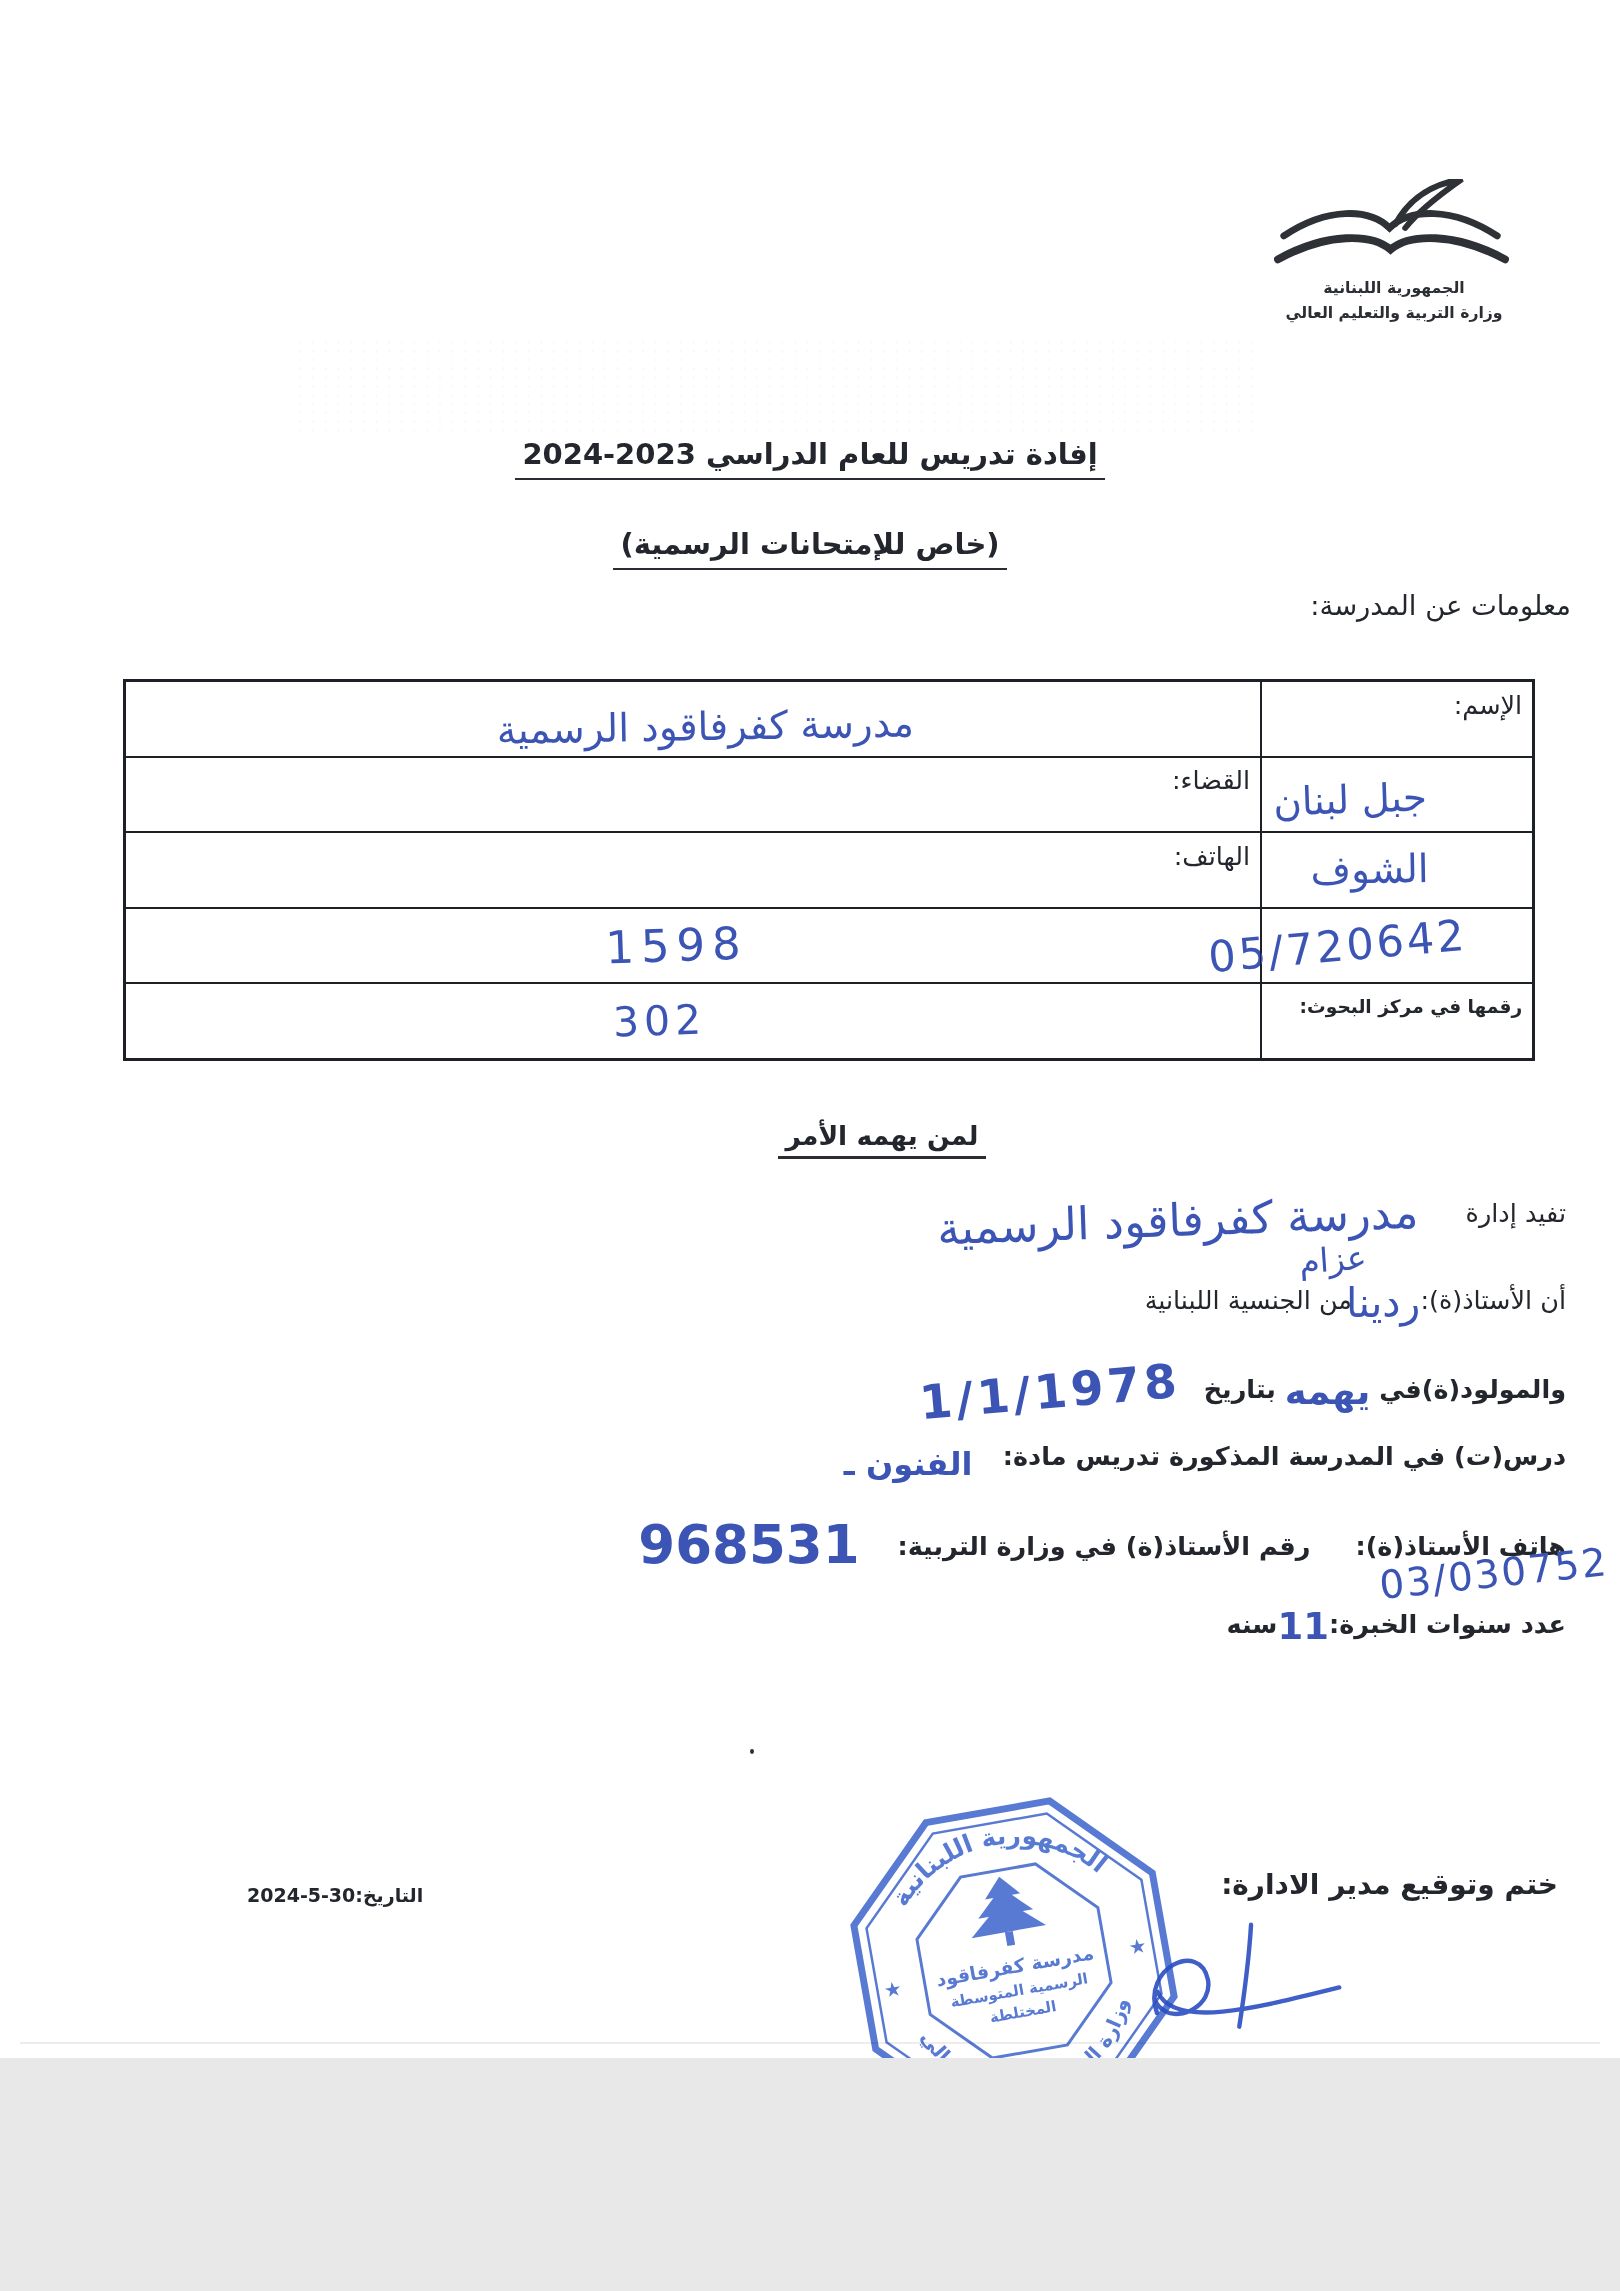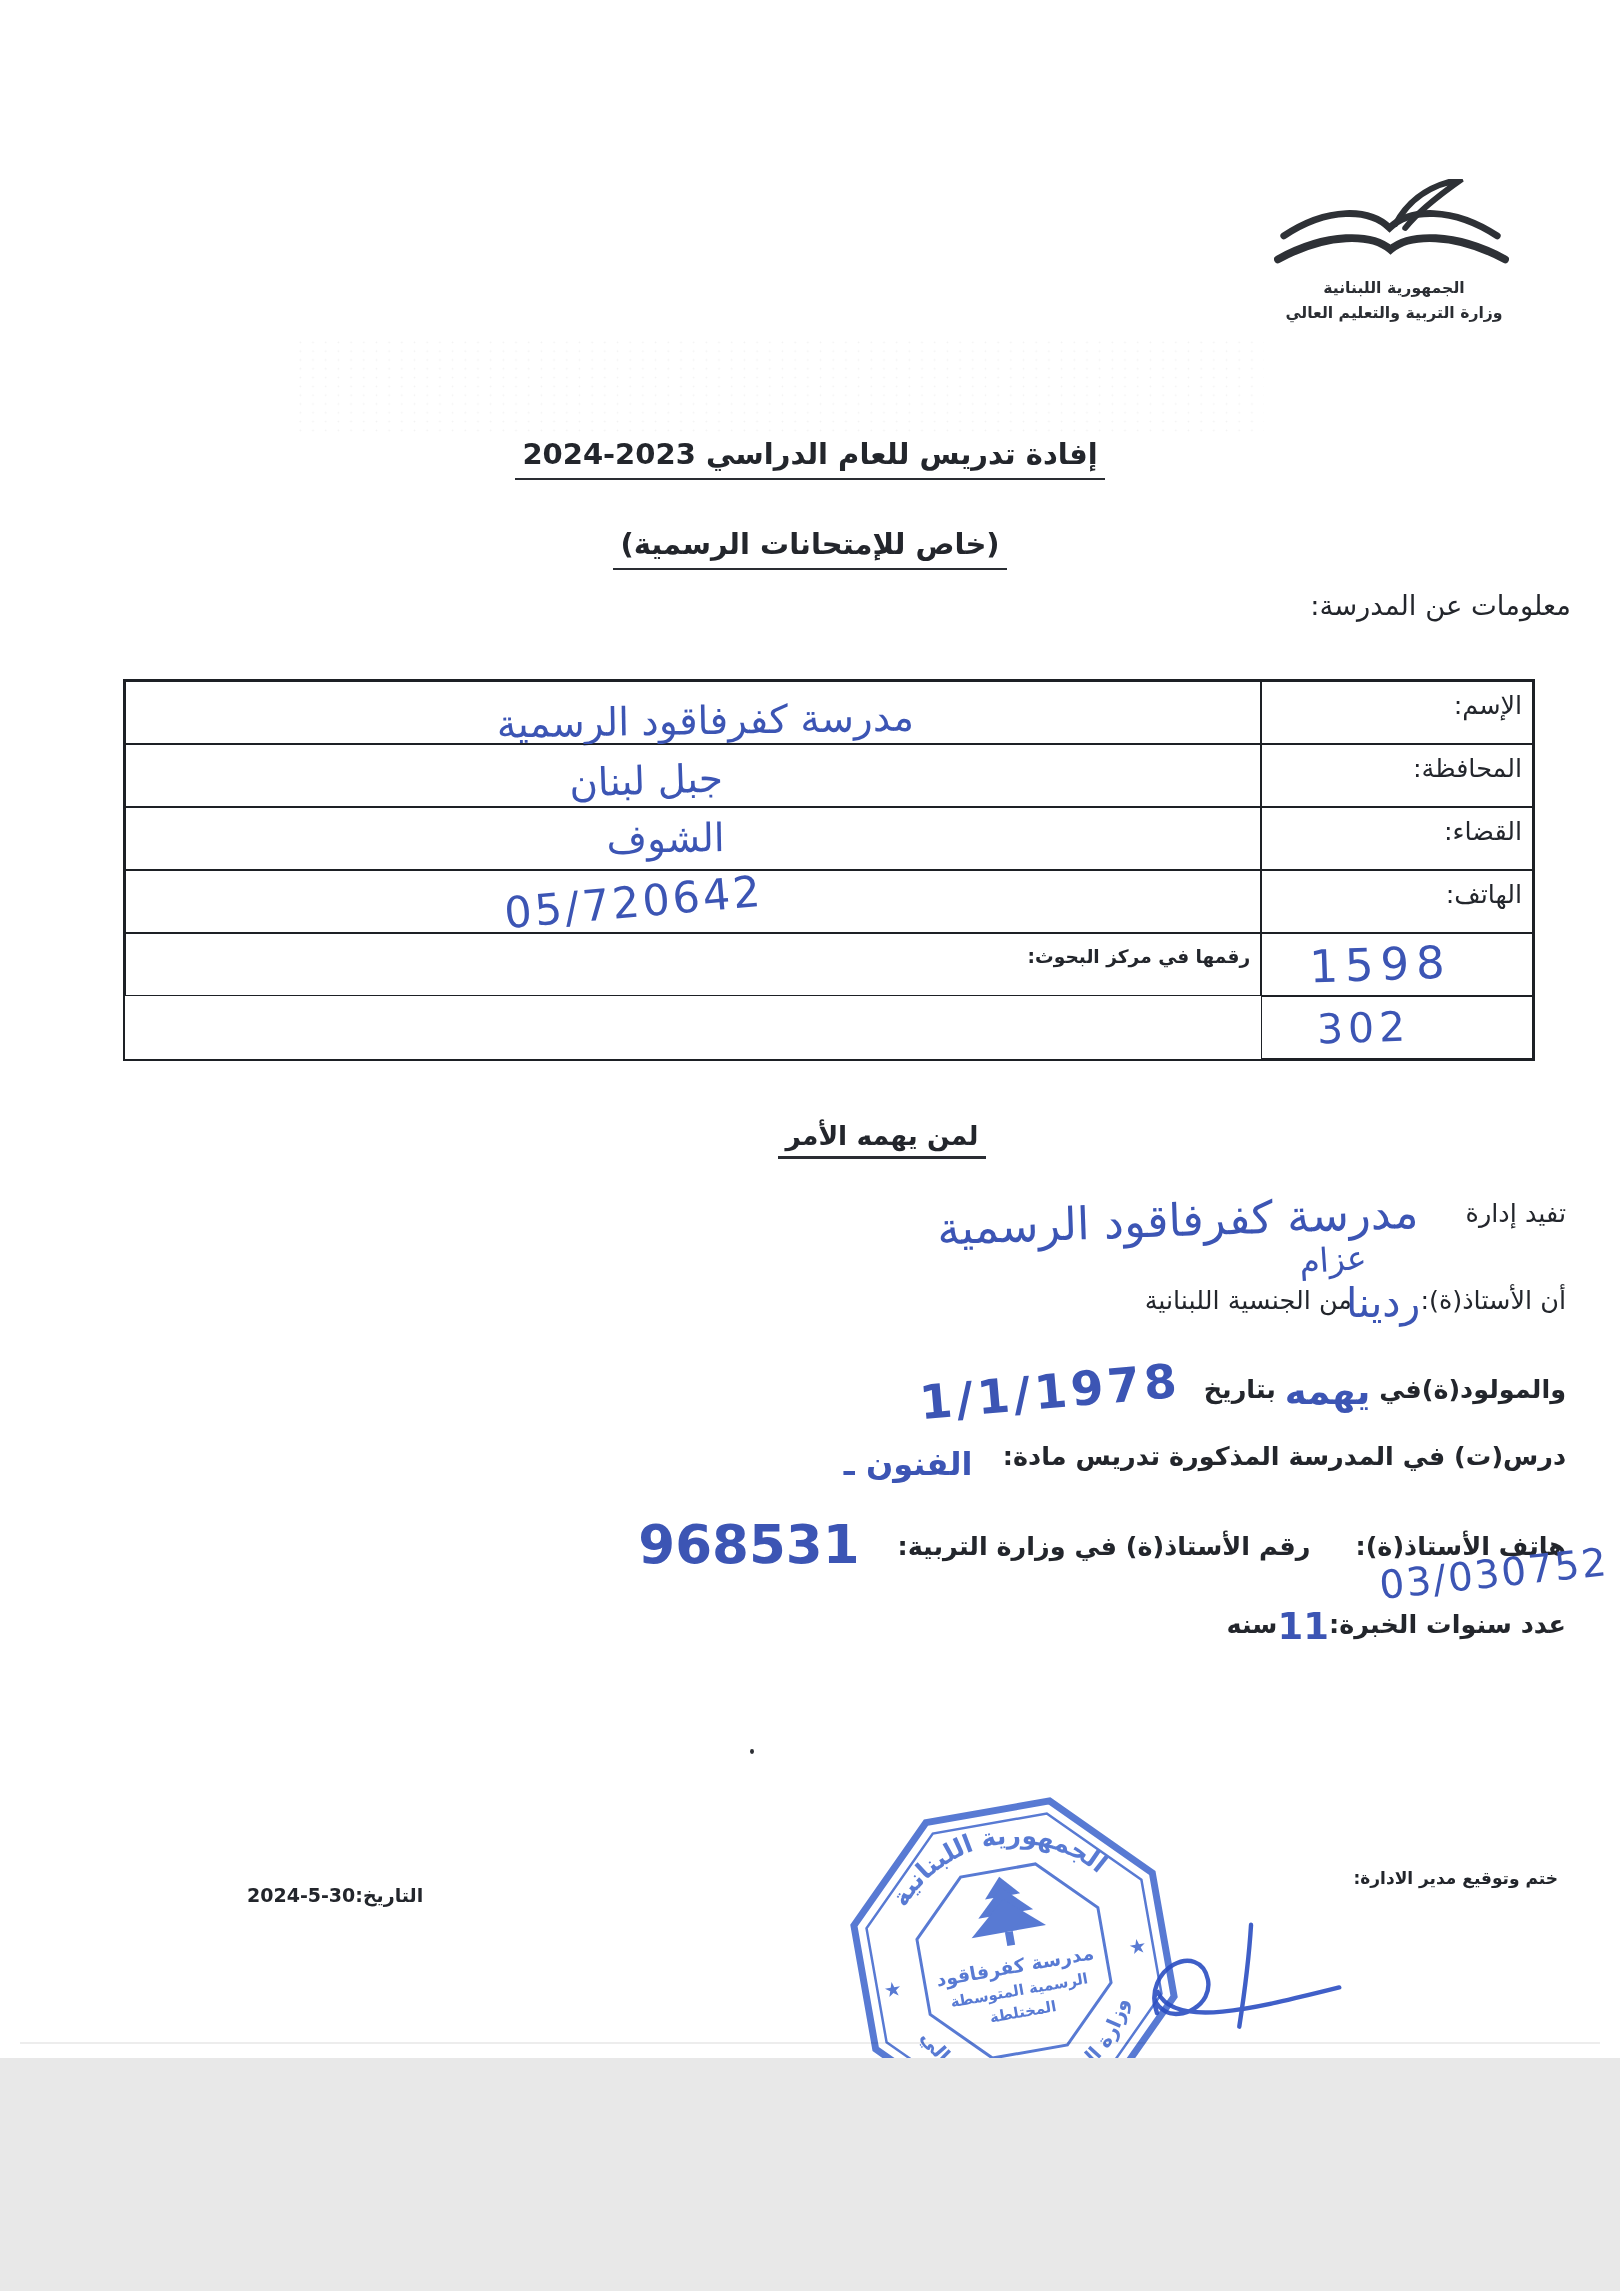--- a/index.html
+++ b/index.html
@@ -80,22 +80,20 @@
   <div class="abs rtl" style="right:49px;top:590px;font-size:27.4px;font-weight:400;">معلومات عن المدرسة:</div>
 
   <div class="info-table abs">
 
     <div class="cell lbl lbl-lg">
       <span>الإسم:</span></div>
     <div class="cell val">
       <span class="hand" style="font-size:39px;transform:translateX(12.7px) rotate(-1deg);padding-top:15.7px;">مدرسة كفرفاقود الرسمية</span>
       </div>
 
-    <div class="cell lbl lbl-lg">
-      <span>المحافظة:</span></div>
     <div class="cell val">
       <span class="hand" style="font-size:39px;transform:translateX(-47px) rotate(-2deg);padding-top:9.8px;">جبل لبنان</span>
       </div>
 
     <div class="cell lbl lbl-lg">
       <span>القضاء:</span></div>
     <div class="cell val">
       <span class="hand" style="font-size:39px;letter-spacing:5.9px;transform:translateX(-27.4px) rotate(-1deg);">الشوف</span>
       </div>
 
@@ -152,21 +150,21 @@
   </div>
 
   <div class="abs hand" dir="ltr" style="right:11.8px;top:1551px;font-size:39px;letter-spacing:2px;transform:rotate(-6deg);">03/030752</div>
 
   <div class="abs bl w7" style="top:1605px;">
     <span>عدد سنوات الخبرة:</span><span class="hand" style="font-size:37px;vertical-align:-5.9px;letter-spacing:2px;">11</span><span>سنه</span>
   </div>
 
   <div class="abs" style="left:750px;top:1749px;width:3.9px;height:4.9px;background:#2c2f34;border-radius:50%;"></div>
 
-  <div class="abs rtl" style="right:62px;top:1868px;font-size:17px;font-weight:700;">ختم وتوقيع مدير الادارة:</div>
+  <div class="abs rtl" style="right:62px;top:1868px;font-size:28px;font-weight:700;">ختم وتوقيع مدير الادارة:</div>
 
   <div class="abs rtl" style="left:247px;top:1884px;font-size:19px;font-weight:700;">
     <span>التاريخ:</span><span dir="ltr">2024-5-30</span>
   </div>
 
   <svg class="abs stamp-svg" width="338" height="338" viewBox="0 0 340 340">
     <g fill="none" stroke="#4a6fd0">
       <polygon stroke-width="7" points="233.1,17.6 322.4,106.9 322.4,233.1 233.1,322.4 106.9,322.4 17.6,233.1 17.6,106.9 106.9,17.6"></polygon>
       <polygon stroke-width="2.5" points="228.2,29.6 310.4,111.8 310.4,228.2 228.2,310.4 111.8,310.4 29.6,228.2 29.6,111.8 111.8,29.6"></polygon>
       <polygon stroke-width="3" points="208.3,77.6 262.4,131.7 262.4,208.3 208.3,262.4 131.7,262.4 77.6,208.3 77.6,131.7 131.7,77.6"></polygon>

